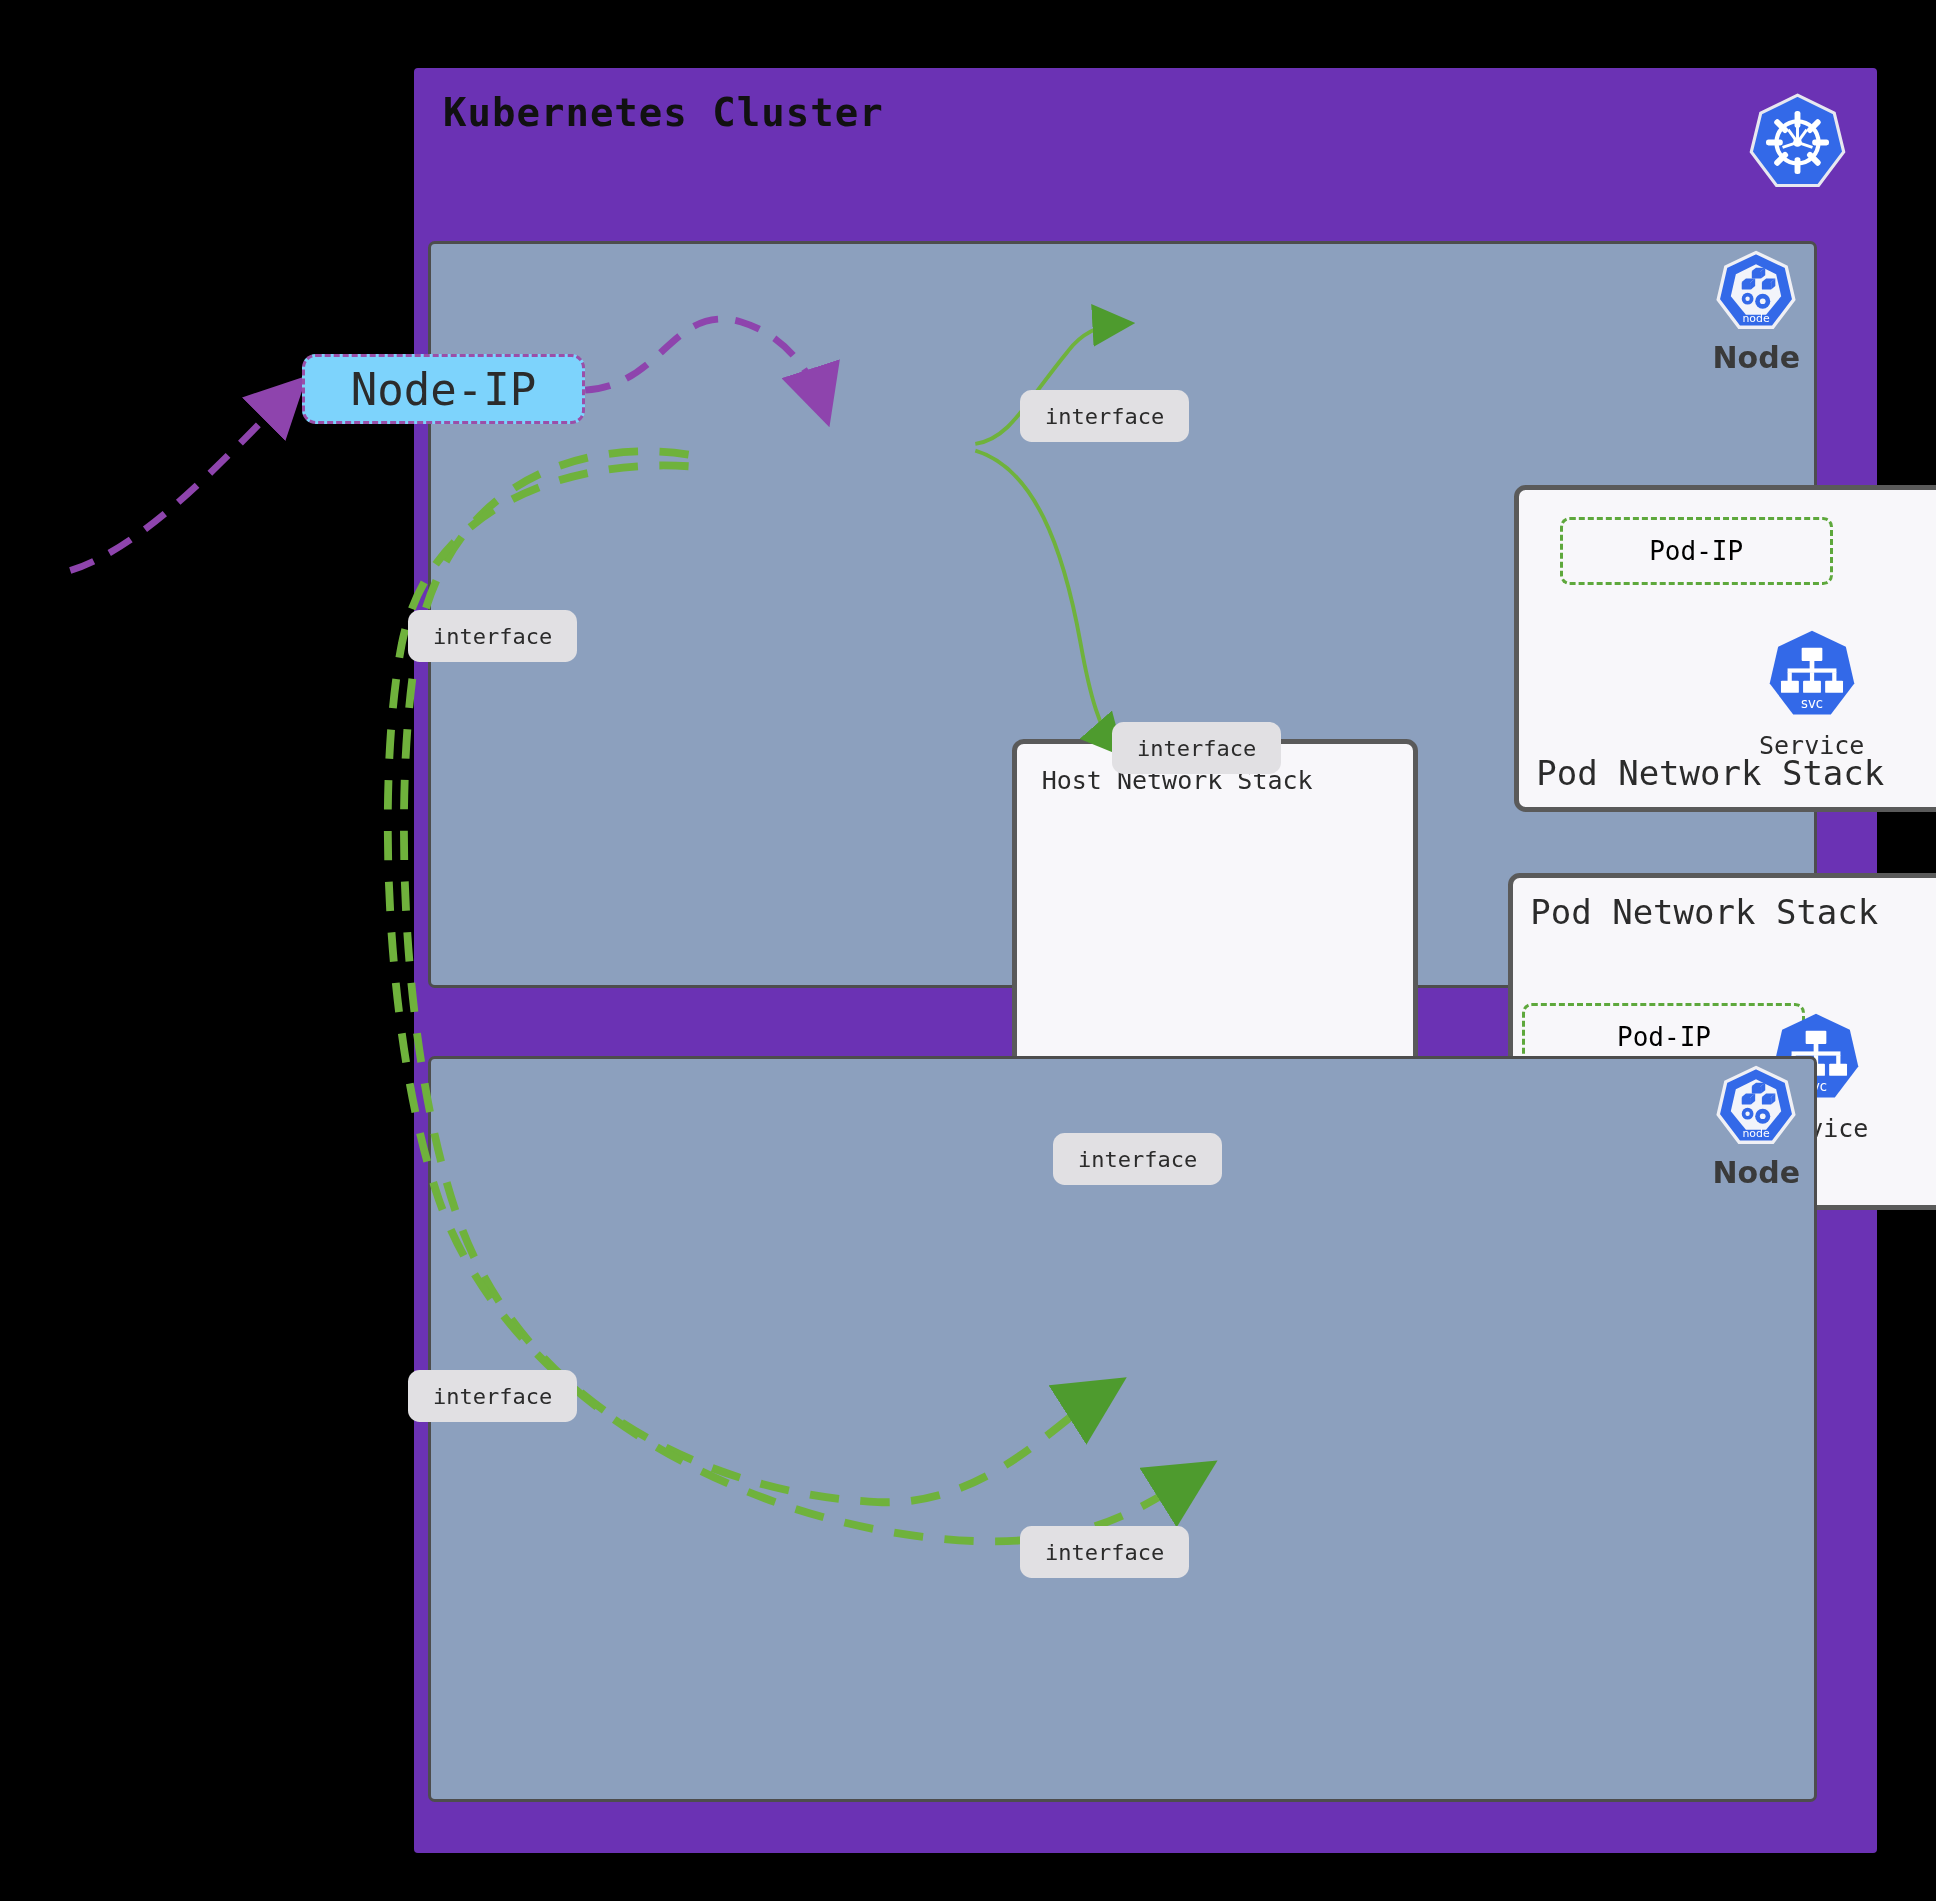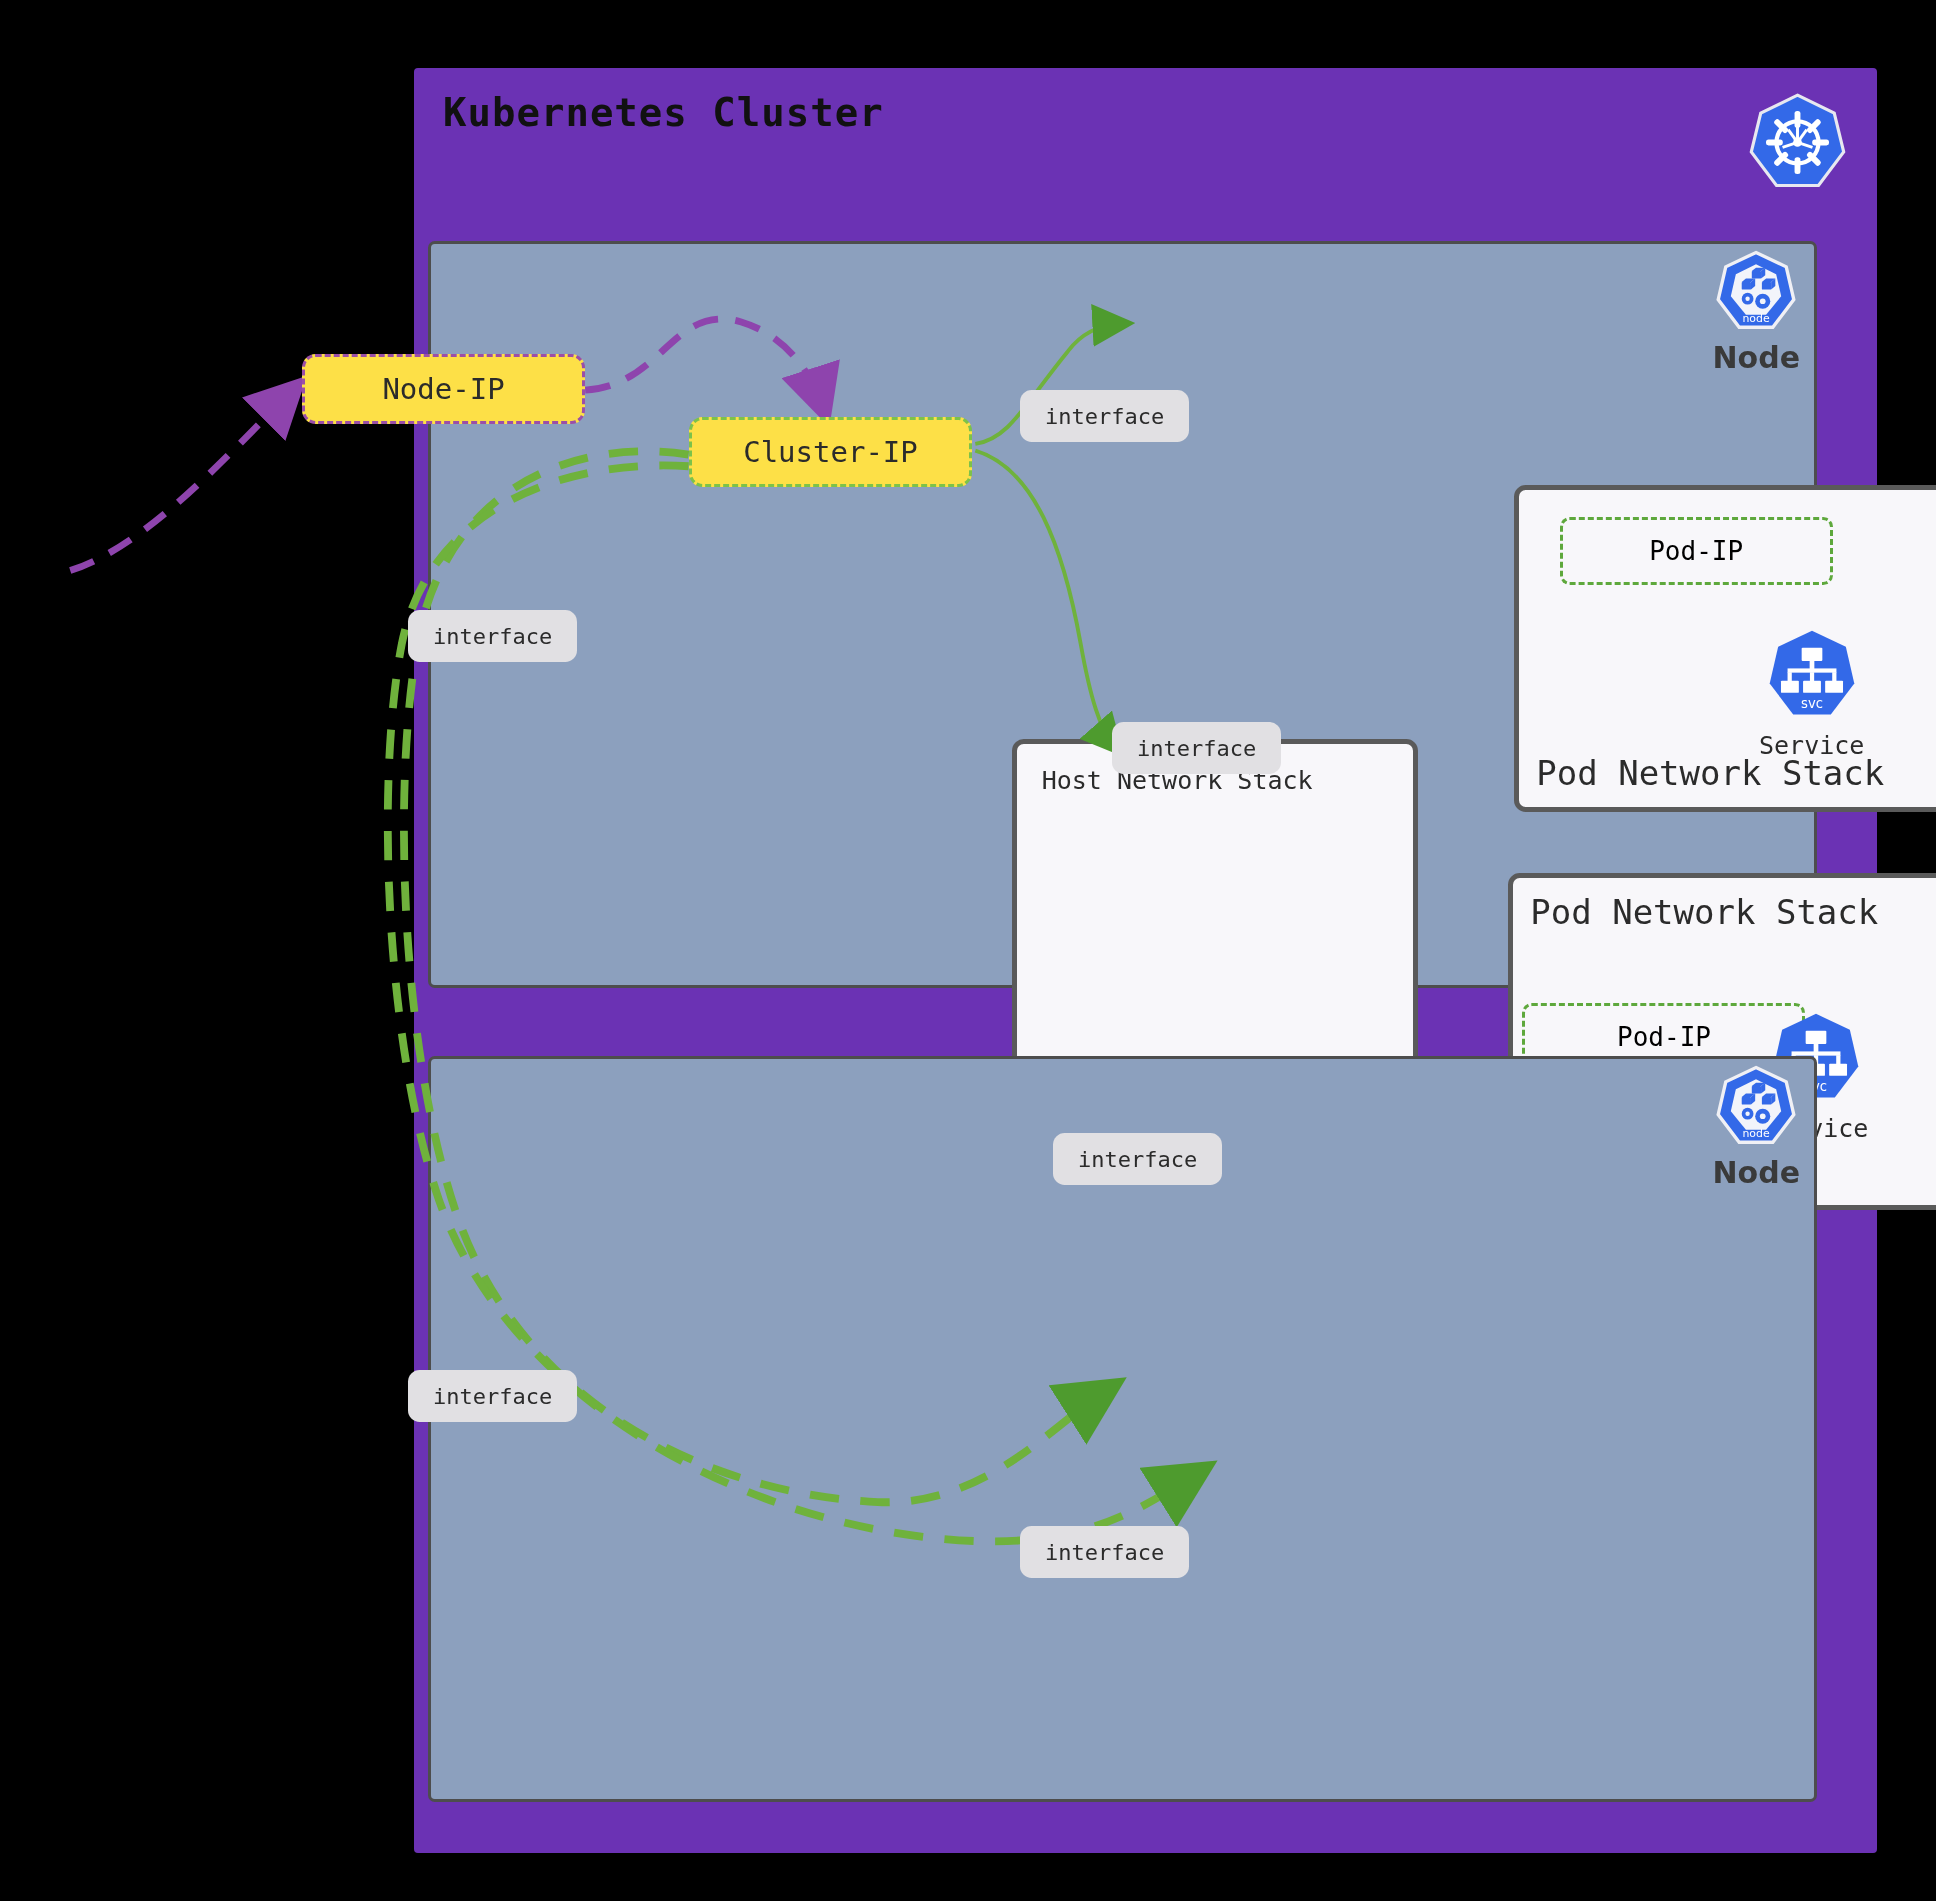--- a/index.html
+++ b/index.html
@@ -98,24 +98,24 @@
   }
 
   
   .svc-badge { position: absolute; text-align: center; z-index: 4; }
   .svc-badge .svc-icon { width: 94px; height: 94px; display: block; margin: 0 auto; }
   .svc-badge .svc-label { margin-top: 9px; font-size: 25px; color: #2B2B2B; }
 
   
   .ip-box {
     position: absolute;
-    background: #fde047;
+    background: #7dd3fc;
     border-radius: 13.7px;
     display: flex; align-items: center; justify-content: center;
-    font-size: 29px; color: #2B2B2B;
+    font-size: 44px; color: #2B2B2B;
     z-index: 6;
   }
   #node-ip    { left: 302px; top: 354px; width: 283px; height: 70px;
                 border: 3.9px dashed #9B4FA8; }
   #cluster-ip { left: 689px; top: 417px; width: 283px; height: 70px;
                 border: 3.9px dashed #7CC24A; }
 
   
   .iface {
     position: absolute;
@@ -286,21 +286,20 @@
     <path d="M 1000,462 C 1060,480 1090,560 1108,660 C 1118,716 1128,748 1142,764" stroke="#6FB23C" stroke-width="4" fill="none" marker-end="url(#arrowGreenT)"></path>
 
     <path d="M 706,466 C 600,450 470,490 432,640 C 400,790 410,1080 470,1250
              C 530,1420 700,1530 900,1540 C 1010,1545 1080,1460 1135,1425" stroke="#6FB23C" stroke-width="8" fill="none" stroke-dasharray="30 22" marker-end="url(#arrowGreen)"></path>
 
     <path d="M 706,478 C 580,470 440,520 412,660 C 385,800 395,1070 450,1230
              C 520,1430 760,1570 1000,1580 C 1120,1585 1180,1540 1228,1510" stroke="#6FB23C" stroke-width="8" fill="none" stroke-dasharray="30 22" marker-end="url(#arrowGreen)"></path>
   </svg>
 
   <div class="ip-box" id="node-ip">Node-IP</div>
-  <div class="ip-box" id="cluster-ip">Cluster-IP</div>
 
   <div class="iface" style="left:408px; top:610px;">interface</div>
   <div class="iface" style="left:1020px; top:390px;">interface</div>
   <div class="iface" style="left:1112px; top:722px;">interface</div>
   <div class="iface" style="left:408px; top:1370px;">interface</div>
   <div class="iface" style="left:1053px; top:1133px;">interface</div>
   <div class="iface" style="left:1020px; top:1526px;">interface</div>
 
 </div>
 

